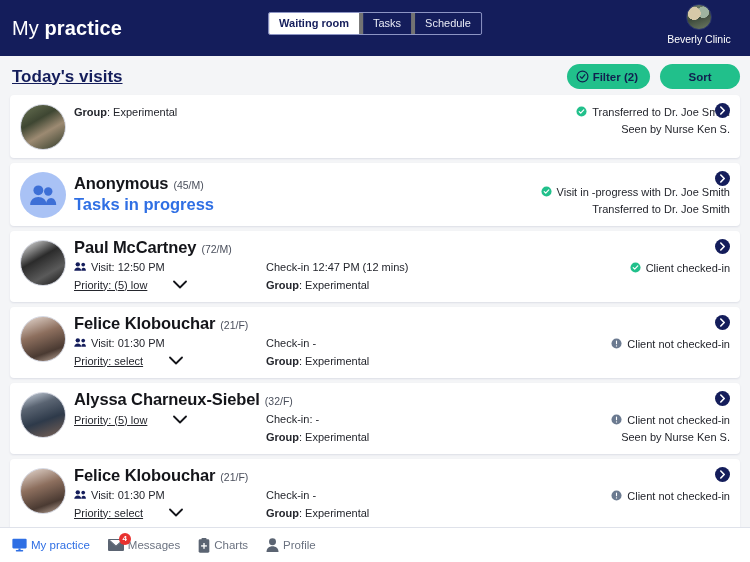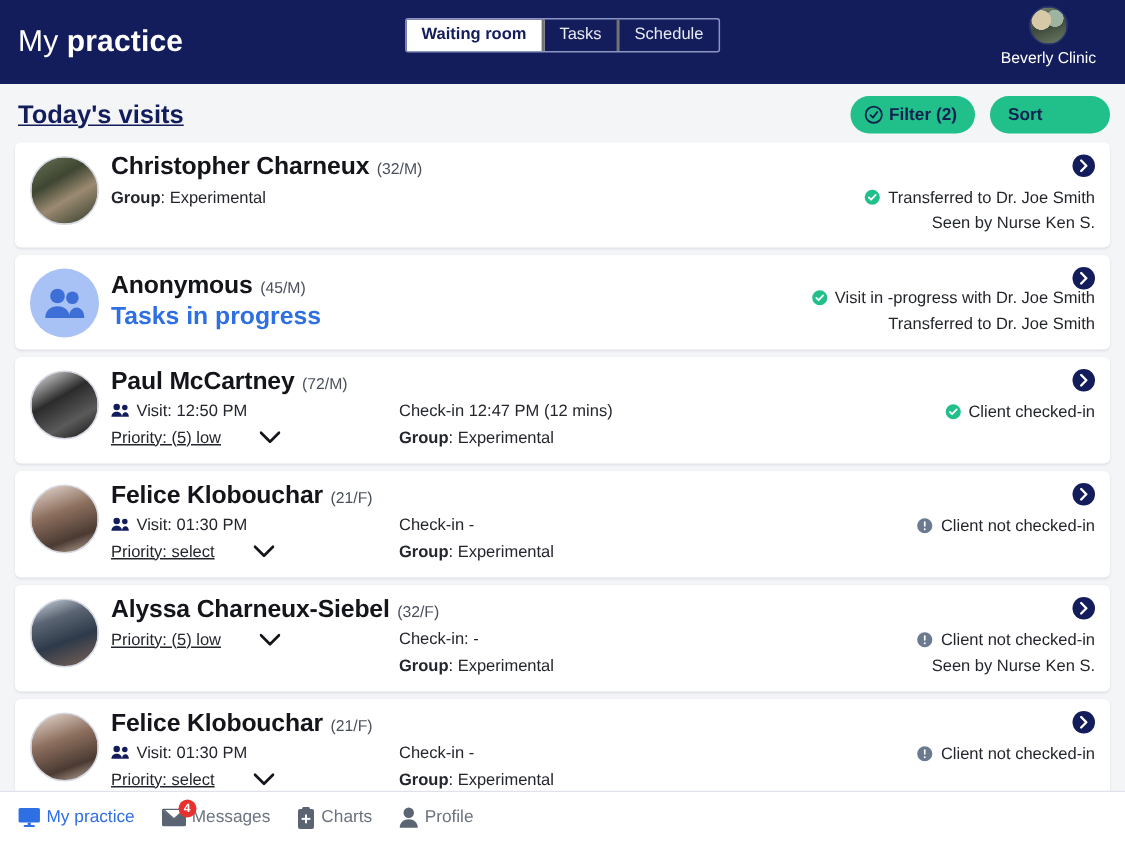--- a/index.html
+++ b/index.html
@@ -20,21 +20,21 @@
   .brand .light { font-weight: 400; }
   .brand .bold { font-weight: 700; }
 
   .tabs {
     position: absolute; left: 50%; transform: translateX(-50%); top: 12px;
     display: flex; border: 1px solid #8d95c4; border-radius: 2px; overflow: hidden;
     background: #141d5b;
   }
   .tab {
     font-size: 11px; padding: 4px 10px 5px; color: #e8eaf5; white-space: nowrap;
-    border-right: 2px solid #737373; line-height: 1.1; cursor: pointer;
+    border-right: 4px solid #737373; line-height: 1.1; cursor: pointer;
   }
   .tab:last-child { border-right: none; }
   .tab.active { background: #ffffff; color: #141d5b; font-weight: 700; }
 
   .clinic { position: absolute; right: 8px; top: 4px; text-align: center; width: 86px; }
   .clinic-avatar {
     width: 26px; height: 26px; border-radius: 50%; margin: 0 auto;
     background:
       radial-gradient(circle at 30% 35%, #d7c9a8 0 28%, transparent 29%),
       radial-gradient(circle at 68% 30%, #9fb4a0 0 24%, transparent 25%),
@@ -48,21 +48,21 @@
 
   .section-bar {
     display: flex; align-items: center; justify-content: space-between;
     padding: 8px 10px 6px 12px;
   }
   .section-title { font-size: 17px; font-weight: 700; color: #141d5b; text-decoration: underline; }
   .sec-actions { display: flex; gap: 10px; align-items: center; }
   .pill {
     background: #21c08b; color: #10204f; border: none; border-radius: 14px;
     height: 25px; font-size: 11.5px; font-weight: 700;
-    display: flex; align-items: center; gap: 4px;
+    display: flex; align-items: center; justify-content: center; gap: 4px;
     cursor: pointer; font-family: "Liberation Sans", sans-serif;
   }
   .pill.filter { padding: 0 12px 0 9px; }
   .pill.sort { padding: 0 12px; width: 80px; }
 
   .cards { padding: 0 10px; }
 
   .card {
     background: #fff; border-radius: 4px; margin-bottom: 5px;
     position: relative; padding: 7px 10px 8px 10px;
@@ -171,24 +171,20 @@
         </button>
         <button class="pill sort">Sort</button>
       </div>
     </div>
 
     <div class="cards">
 
       <div class="card">
         <div class="avatar av1"></div>
         <div class="cbody">
-          <div class="nameline">
-            <span class="pname">Christopher Charneux</span>
-            <span class="page">(32/M)</span>
-          </div>
           <div class="grid">
             <div class="col-mid">
               <div class="row2">
                 <span class="txt"><b>Group</b><span>: Experimental</span></span>
               </div>
             </div>
             <div class="col-right">
               <div class="status">
                 <span>
                   <svg width="11" height="11" viewBox="0 0 24 24">

